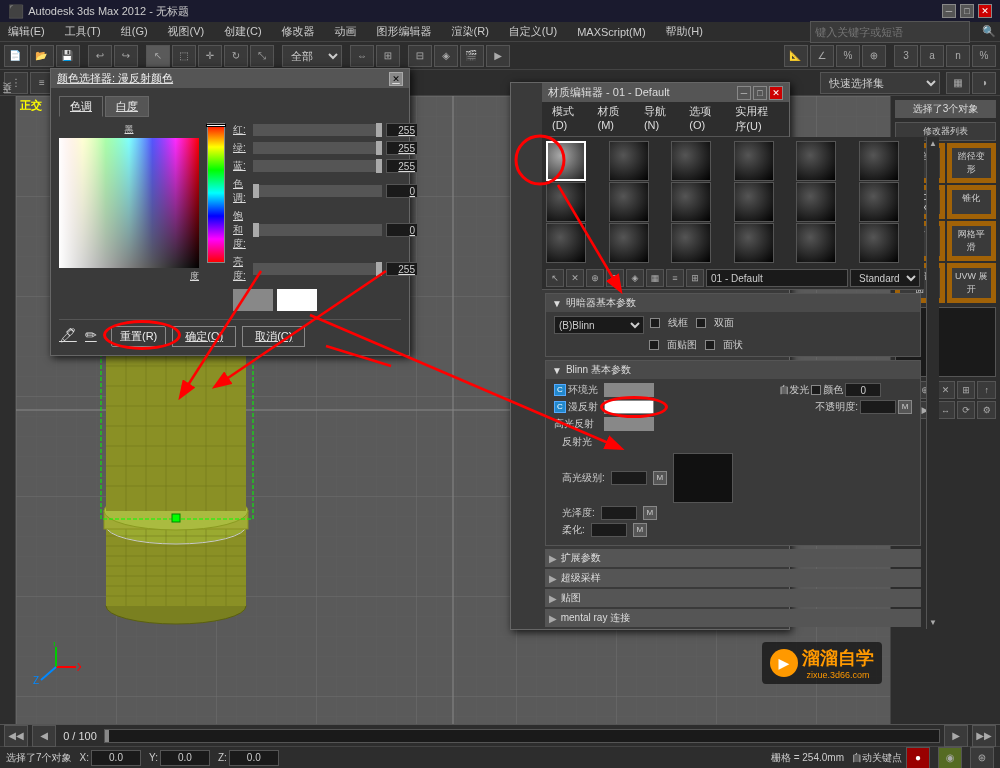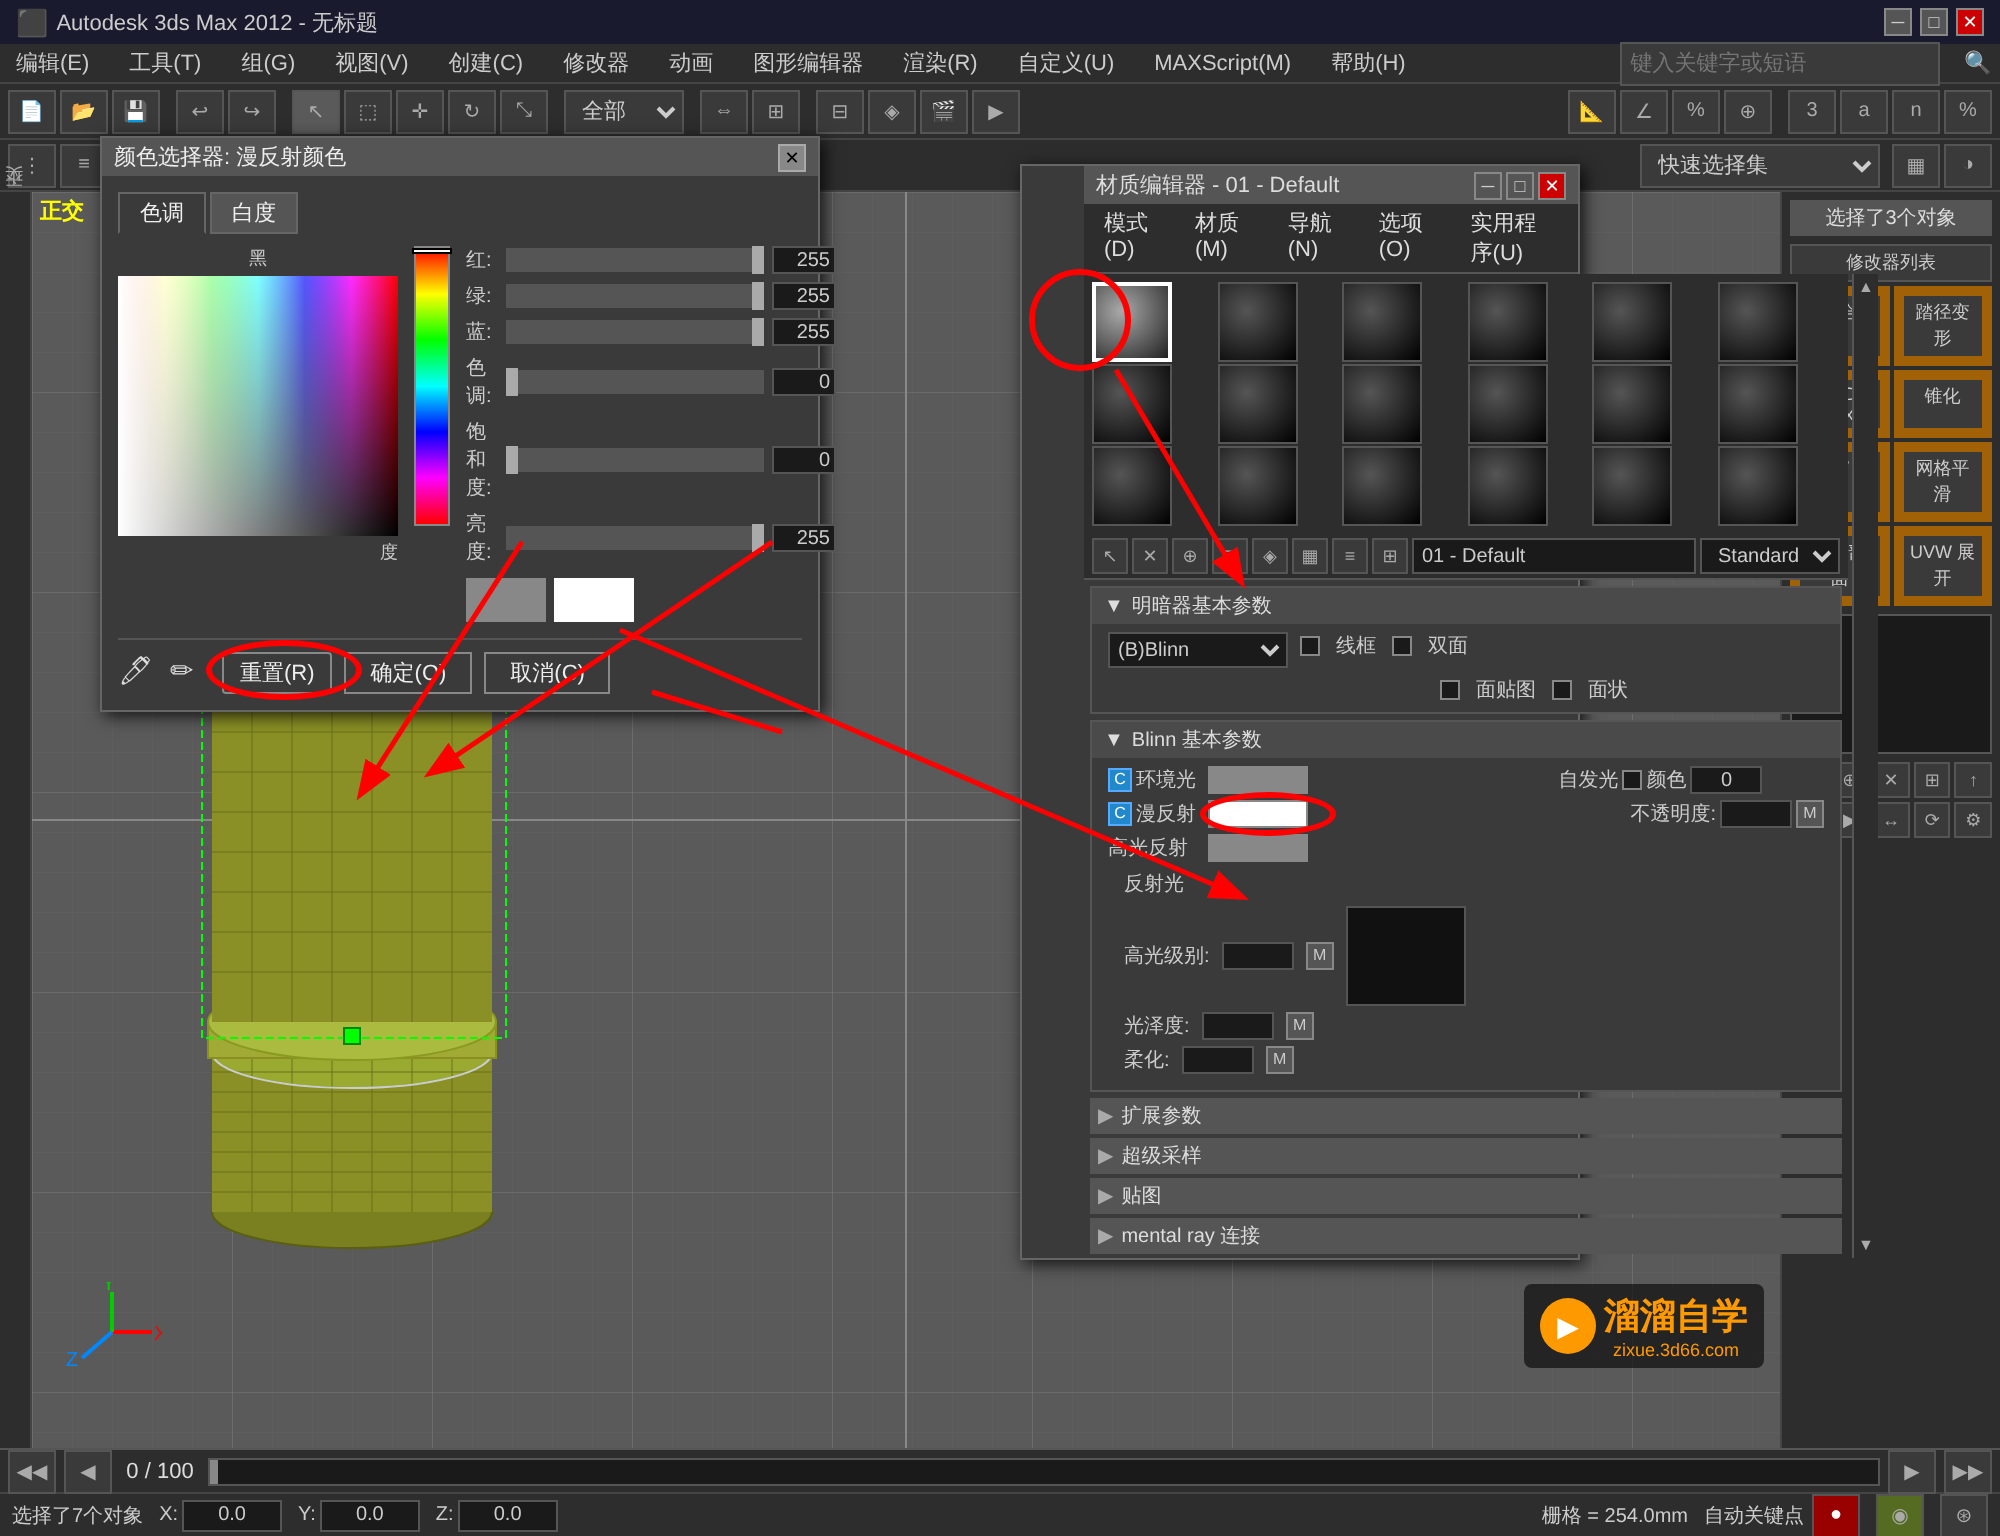--- a/index.html
+++ b/index.html
@@ -242,20 +242,21 @@
     
     .color-picker-dialog {
       position: absolute;
       top: 68px;
       left: 50px;
       width: 360px;
       background: #3a3a3a;
       border: 1px solid #666;
       box-shadow: 2px 2px 8px rgba(0,0,0,0.8);
       z-index: 100;
+      text-decoration: underline;
     }
     .dialog-titlebar {
       background: #555;
       padding: 2px 6px;
       display: flex;
       align-items: center;
       justify-content: space-between;
       font-size: 11px;
       color: #eee;
     }
@@ -1108,21 +1109,21 @@
             <select class="mat-shader-select">
               <option>(B)Blinn</option>
             </select>
             <div class="mat-checkbox-row">
               <div class="mat-checkbox"></div>
               <span>线框</span>
               <div class="mat-checkbox"></div>
               <span>双面</span>
             </div>
           </div>
-          <div class="mat-checkbox-row" style="margin-left:68px;justify-content:center;">
+          <div class="mat-checkbox-row" style="margin-left:95px;">
             <div class="mat-checkbox"></div>
             <span>面贴图</span>
             <div class="mat-checkbox"></div>
             <span>面状</span>
           </div>
         </div>
       </div>
 
       <div class="mat-section">
         <div class="mat-section-header">

